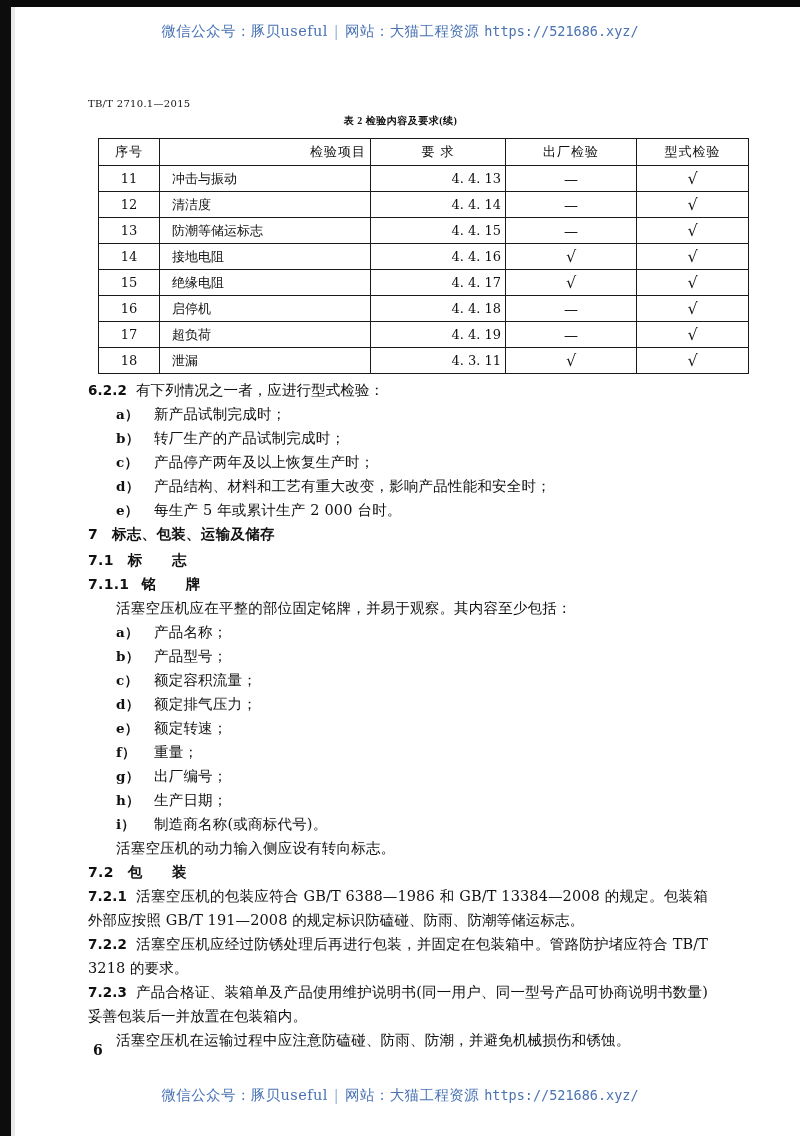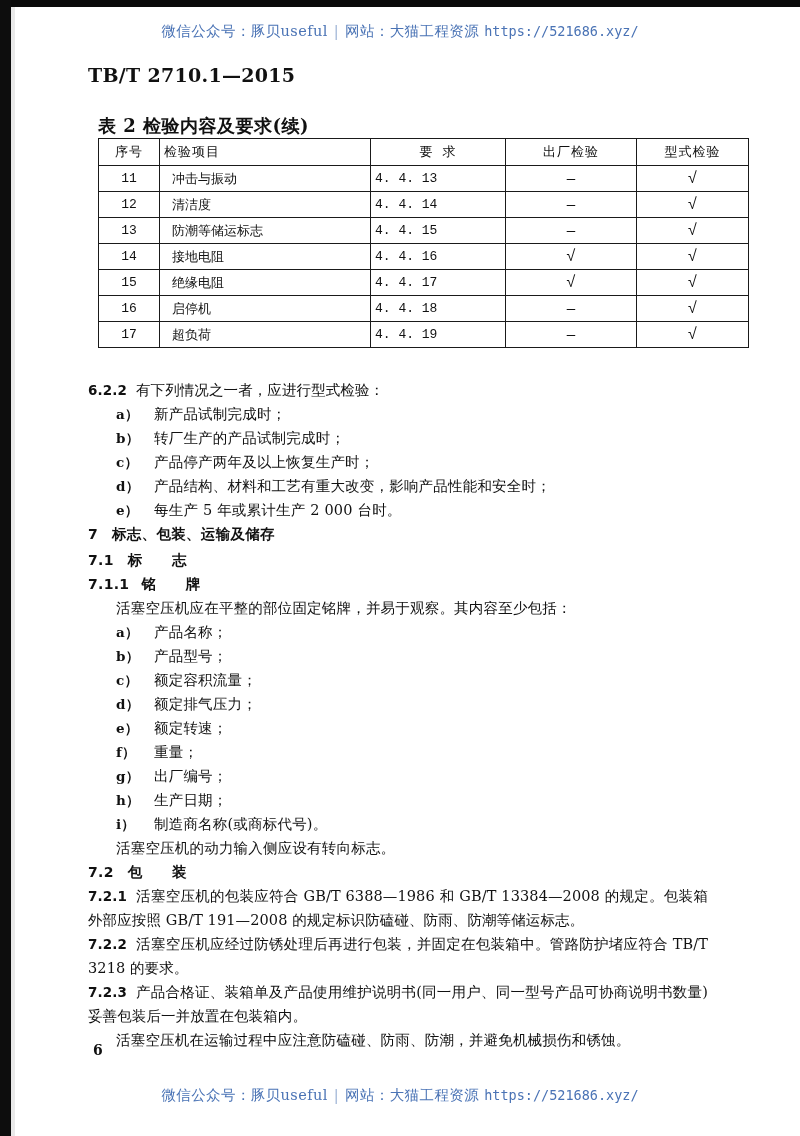--- a/index.html
+++ b/index.html
@@ -62,64 +62,65 @@
     font-family: "DejaVu Sans Mono", "Liberation Mono", monospace;
     font-size: 13.5px;
     letter-spacing: 0;
   }
   .wm-top { top: 22px; }
   .wm-bottom { top: 1086px; }
 
   
   .std-no {
     position: absolute;
-    left: 88px; top: 64px;
-    font-size: 19px;
-    font-weight: bold;
+    left: 88px; top: 98px;
+    font-size: 10px;
+    font-weight: normal;
     letter-spacing: 0.3px;
     white-space: nowrap;
   }
 
   
   .table-caption {
     position: absolute;
     left: 98px; top: 114px;
     width: 605px;
-    font-size: 18px;
+    text-align: center;
+    font-size: 10px;
     font-weight: bold;
     letter-spacing: 0.5px;
+    font-family: Liberation Serif, serif;
   }
   .tbl-wrap {
     position: absolute;
     left: 98px; top: 138px;
     width: 605px;
   }
   table.insp {
     border-collapse: collapse;
     width: 605px;
     table-layout: fixed;
     font-size: 13px;
-    font-family: Liberation Mono, monospace;
   }
   table.insp th, table.insp td {
     border: 1px solid #1a1a1a;
     height: 25px;
     padding: 0 4px;
     font-weight: normal;
     vertical-align: middle;
   }
   table.insp th {
     text-align: center;
     letter-spacing: 1px;
     font-size: 13px;
     height: 26px;
   }
   .col-no    { width: 52px;  text-align: center; }
   .col-item  { width: 202px; text-align: left; padding-left: 12px !important; }
-  .col-req   { width: 126px; text-align: left; }
+  .col-req   { width: 126px; text-align: right; }
   .col-fac   { width: 122px; text-align: center; }
   .col-type  { width: 103px; text-align: center; }
   .mark-check { font-size: 16px; line-height: 1; }
   .mark-dash  { font-size: 14px; line-height: 1; }
 
   
   .bodytext {
     position: absolute;
     left: 88px;
     width: 620px;
@@ -203,21 +204,21 @@
 
   <div class="std-no">TB/T 2710.1—2015</div>
 
   <div class="table-caption">表 2   检验内容及要求(续)</div>
 
   <div class="tbl-wrap">
     <table class="insp">
       <thead>
         <tr>
           <th class="col-no">序号</th>
-          <th class="col-item" style="text-align:left;padding-left:4px !important;">检验项目</th>
+          <th class="col-item" style="text-align:right;padding-left:4px !important;">检验项目</th>
           <th class="col-req">要    求</th>
           <th class="col-fac">出厂检验</th>
           <th class="col-type">型式检验</th>
         </tr>
       </thead>
       <tbody>
         <tr>
           <td class="col-no">11</td>
           <td class="col-item">冲击与振动</td>
           <td class="col-req">4. 4. 13</td>
@@ -259,20 +260,27 @@
           <td class="col-fac mark-dash">—</td>
           <td class="col-type mark-check">√</td>
         </tr>
         <tr>
           <td class="col-no">17</td>
           <td class="col-item">超负荷</td>
           <td class="col-req">4. 4. 19</td>
           <td class="col-fac mark-dash">—</td>
           <td class="col-type mark-check">√</td>
         </tr>
+        <tr>
+          <td class="col-no">18</td>
+          <td class="col-item">泄漏</td>
+          <td class="col-req">4. 3. 11</td>
+          <td class="col-fac mark-check">√</td>
+          <td class="col-type mark-check">√</td>
+        </tr>
       </tbody>
     </table>
   </div>
 
   <div class="bodytext" style="top: 378px;">
 
     <div class="numbered-para">
       <span class="pnum">6.2.2</span><span>有下列情况之一者，应进行型式检验：</span>
     </div>
 

